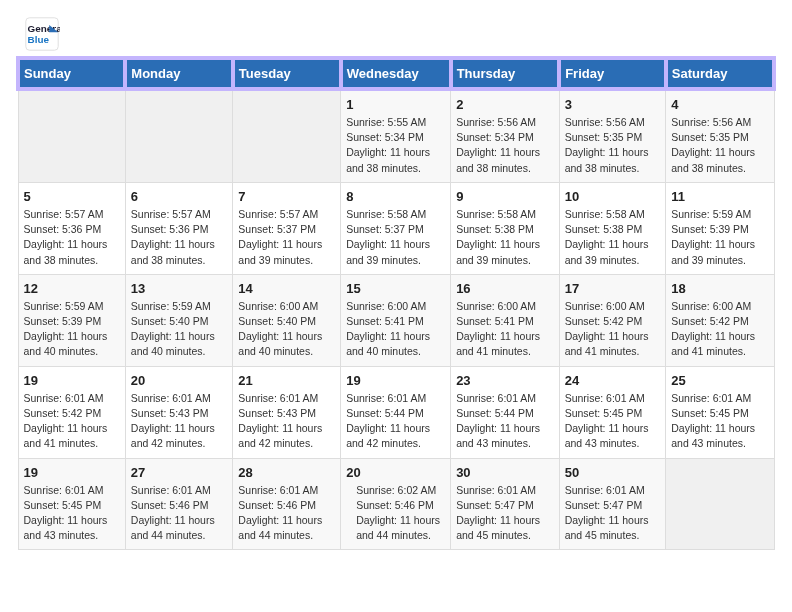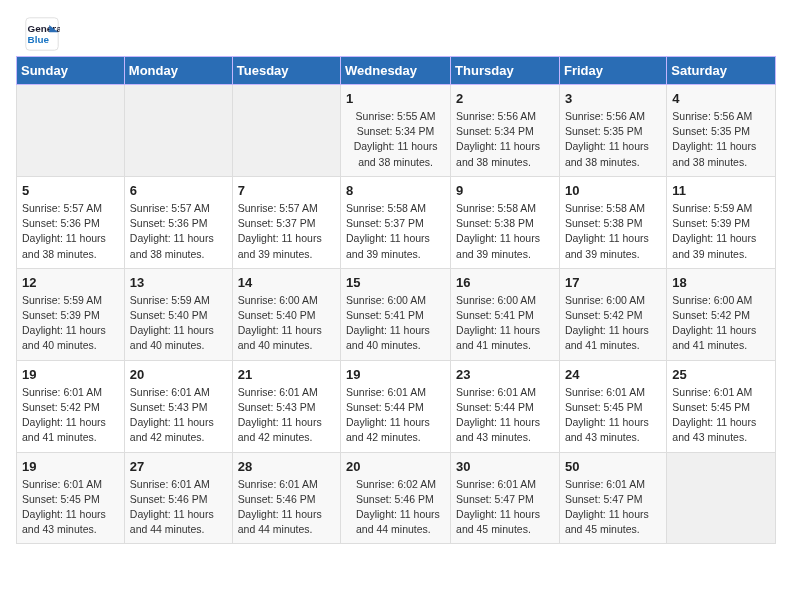--- a/index.html
+++ b/index.html
@@ -44,21 +44,21 @@
       width: 100%;
       border-collapse: collapse;
     }
     thead th {
       background: #2a6db5;
       color: #fff;
       font-size: 13px;
       font-weight: bold;
       padding: 6px 4px;
       text-align: left;
-      border: 1px solid #c4b5fd;
+      border: 4px solid #c4b5fd;
     }
     tbody tr {
       border-bottom: 1px solid #ccc;
     }
     tbody td {
       vertical-align: top;
       padding: 6px 5px;
       border: 1px solid #ddd;
       width: 113px;
       background: #fff;
@@ -119,21 +119,21 @@
           <th>Saturday</th>
         </tr>
     </thead>
     <tbody id="calendar-body">
     <tr>
           <td class="empty-cell"></td>
           <td class="empty-cell"></td>
           <td class="empty-cell"></td>
           <td>
             <span class="day-number">1</span>
-            <div class="day-info" style="white-space: pre-line; text-align: center;">Sunrise: 5:55 AM
+            <div class="day-info" style="white-space: pre-line;">Sunrise: 5:55 AM
 Sunset: 5:34 PM
 Daylight: 11 hours and 38 minutes.</div>
           </td>
           <td>
             <span class="day-number">2</span>
             <div class="day-info" style="white-space: pre-line;">Sunrise: 5:56 AM
 Sunset: 5:34 PM
 Daylight: 11 hours and 38 minutes.</div>
           </td>
           <td>

